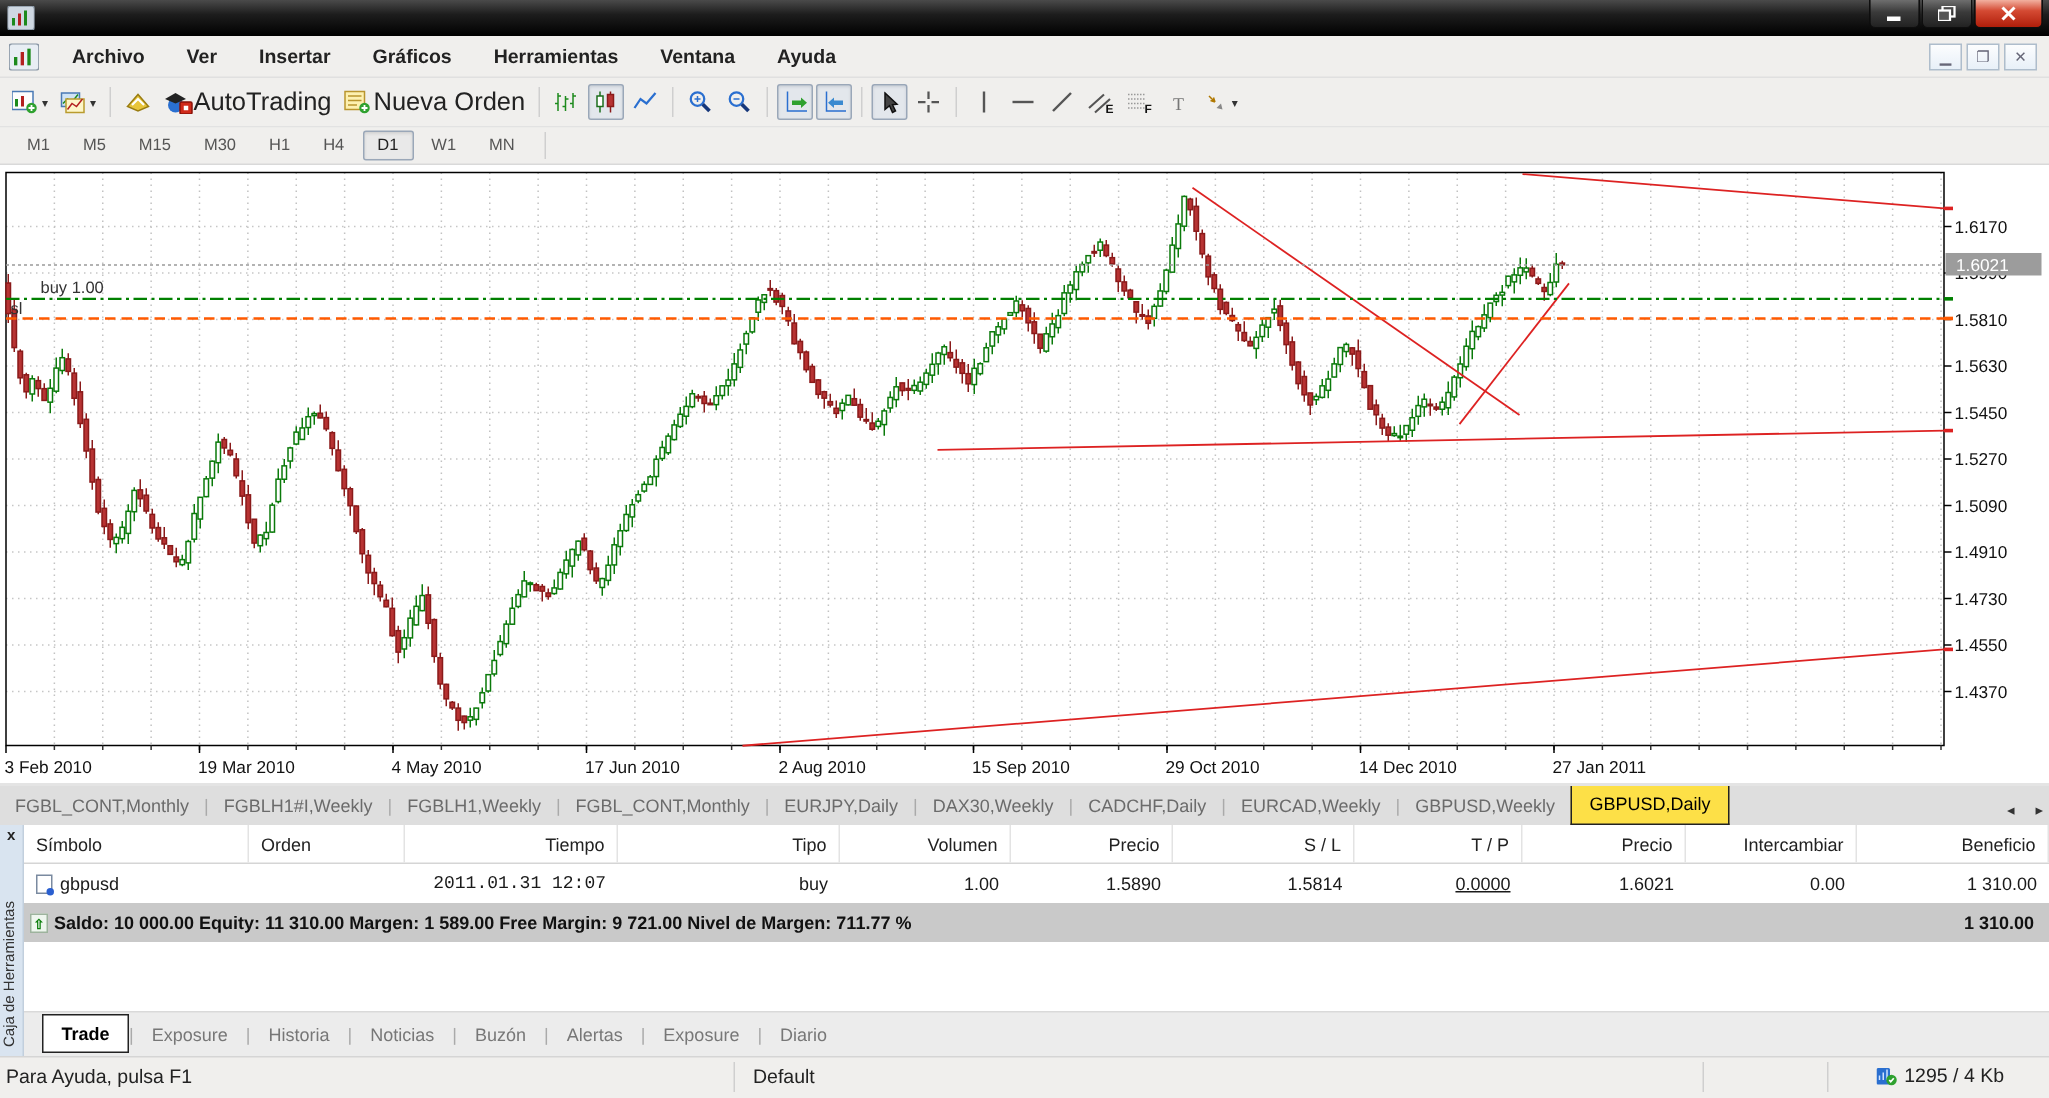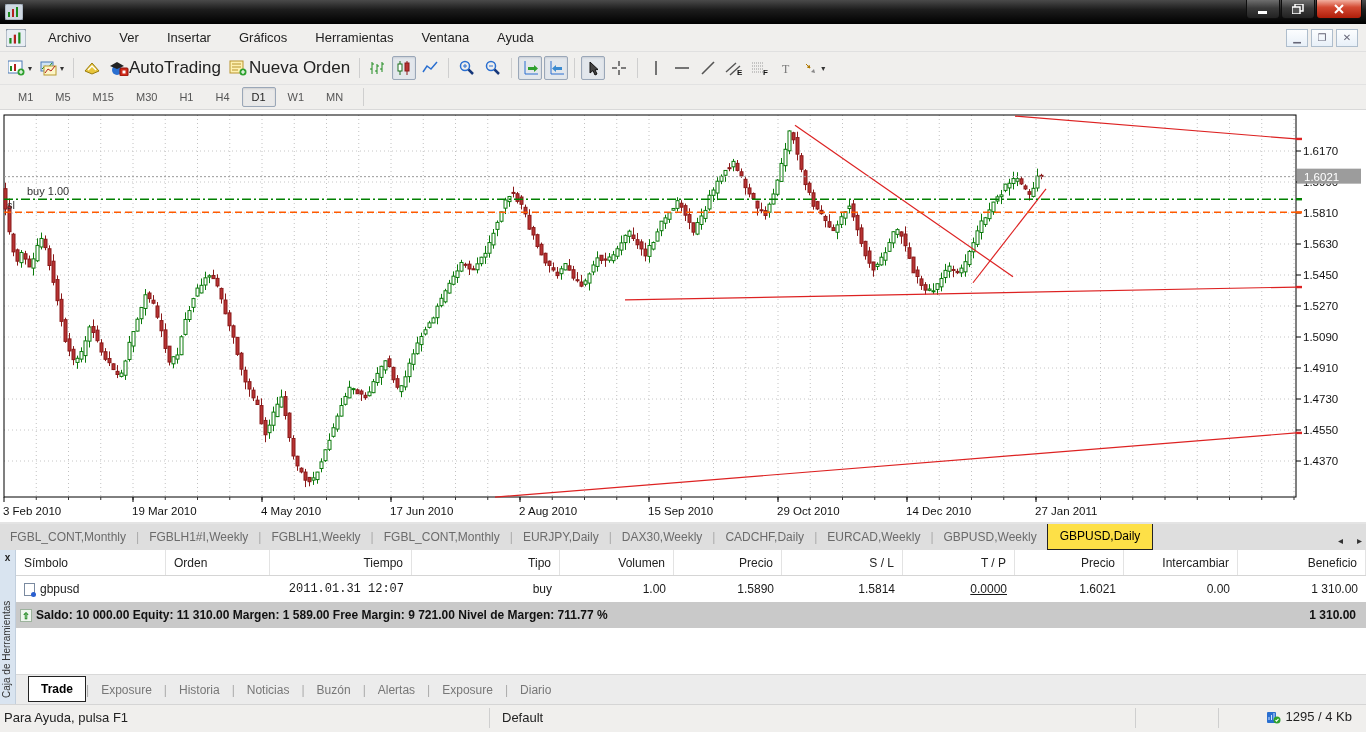--- a/index.html
+++ b/index.html
@@ -54,21 +54,21 @@
   .fillarea { height:46px; background:#fff; }
   .tbtabs { height:30px; background:#ececec; display:flex; align-items:center; padding-left:12px; font-size:12px; border-top:1px solid #d9d9d9; }
   .xtab { color:#777; padding:5px 12px; }
   .xtab.active { background:#fff; color:#000; border:1px solid #222; font-weight:bold; margin-top:-2px; }
   .xtsep { color:#aaa; }
   
   .statusbar { height:28px; background:#f0efed; border-top:1px solid #d5d5d5; position:relative; font-size:13px; color:#222; }
   .statusbar .help { position:absolute; left:4px; top:5px; }
   .statusbar .profile { position:absolute; left:502px; top:5px; }
   .sdiv { position:absolute; top:3px; width:1px; height:20px; background:#cfcfcf; }
-  .conn { position:absolute; right:14px; top:4px; display:flex; align-items:center; gap:5px; }
+  .conn { position:absolute; right:30px; top:4px; display:flex; align-items:center; gap:5px; }
   .docicon { width:11px; height:13px; background:#fff; border:1px solid #7a8aa0; position:relative; margin-right:5px; }
   .docicon:after { content:""; position:absolute; right:-2px; bottom:-2px; width:5px; height:5px; border-radius:50%; background:#2a5fd0; }
   .arricon { width:12px; height:13px; border:1px solid #9db39d; background:#eef6ee; color:#0a7d0a; font-size:9px; line-height:12px; text-align:center; font-weight:bold; }
 </style>
 </head>
 <body>
 
 <div class="titlebar">
   <svg class="appicon" viewBox="0 0 18 16">
       <rect x="0" y="0" width="18" height="16" rx="2" fill="#cfd8e2" stroke="#8a97a5"></rect>
@@ -96,21 +96,21 @@
   </div>
 </div>
 
 <div class="menubar">
   <svg class="appicon" viewBox="0 0 18 16">
       <rect x="0" y="0" width="18" height="16" rx="2" fill="#e8eef4" stroke="#8a97a5"></rect>
       <rect x="3" y="8" width="2" height="5" fill="#1c8a1c"></rect>
       <rect x="7" y="5" width="2" height="8" fill="#b32020"></rect>
       <rect x="11" y="3" width="2" height="10" fill="#1c8a1c"></rect>
     </svg>
-  <nav id="menu" style="display:flex;">
+  <nav id="menu" style="display:flex;font-weight:bold;">
       <span class="menuitem">Archivo</span>
       <span class="menuitem">Ver</span>
       <span class="menuitem">Insertar</span>
       <span class="menuitem">Gráficos</span>
       <span class="menuitem">Herramientas</span>
       <span class="menuitem">Ventana</span>
       <span class="menuitem">Ayuda</span>
     </nav>
   <div class="mdibtns">
     <div class="mdibtn">▁</div>

